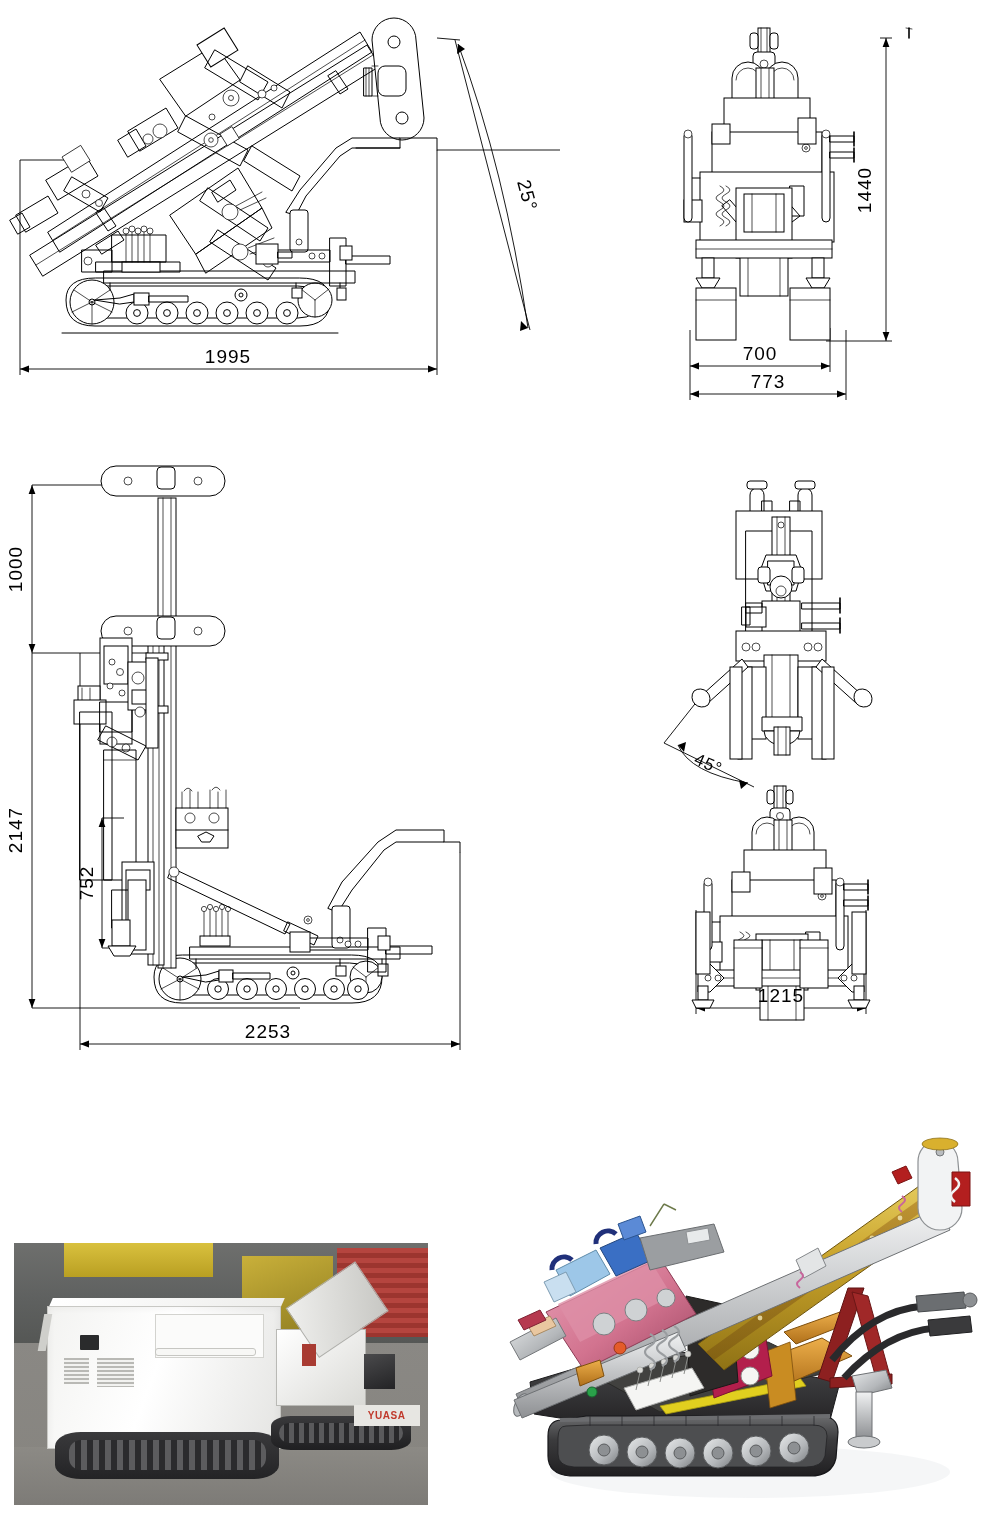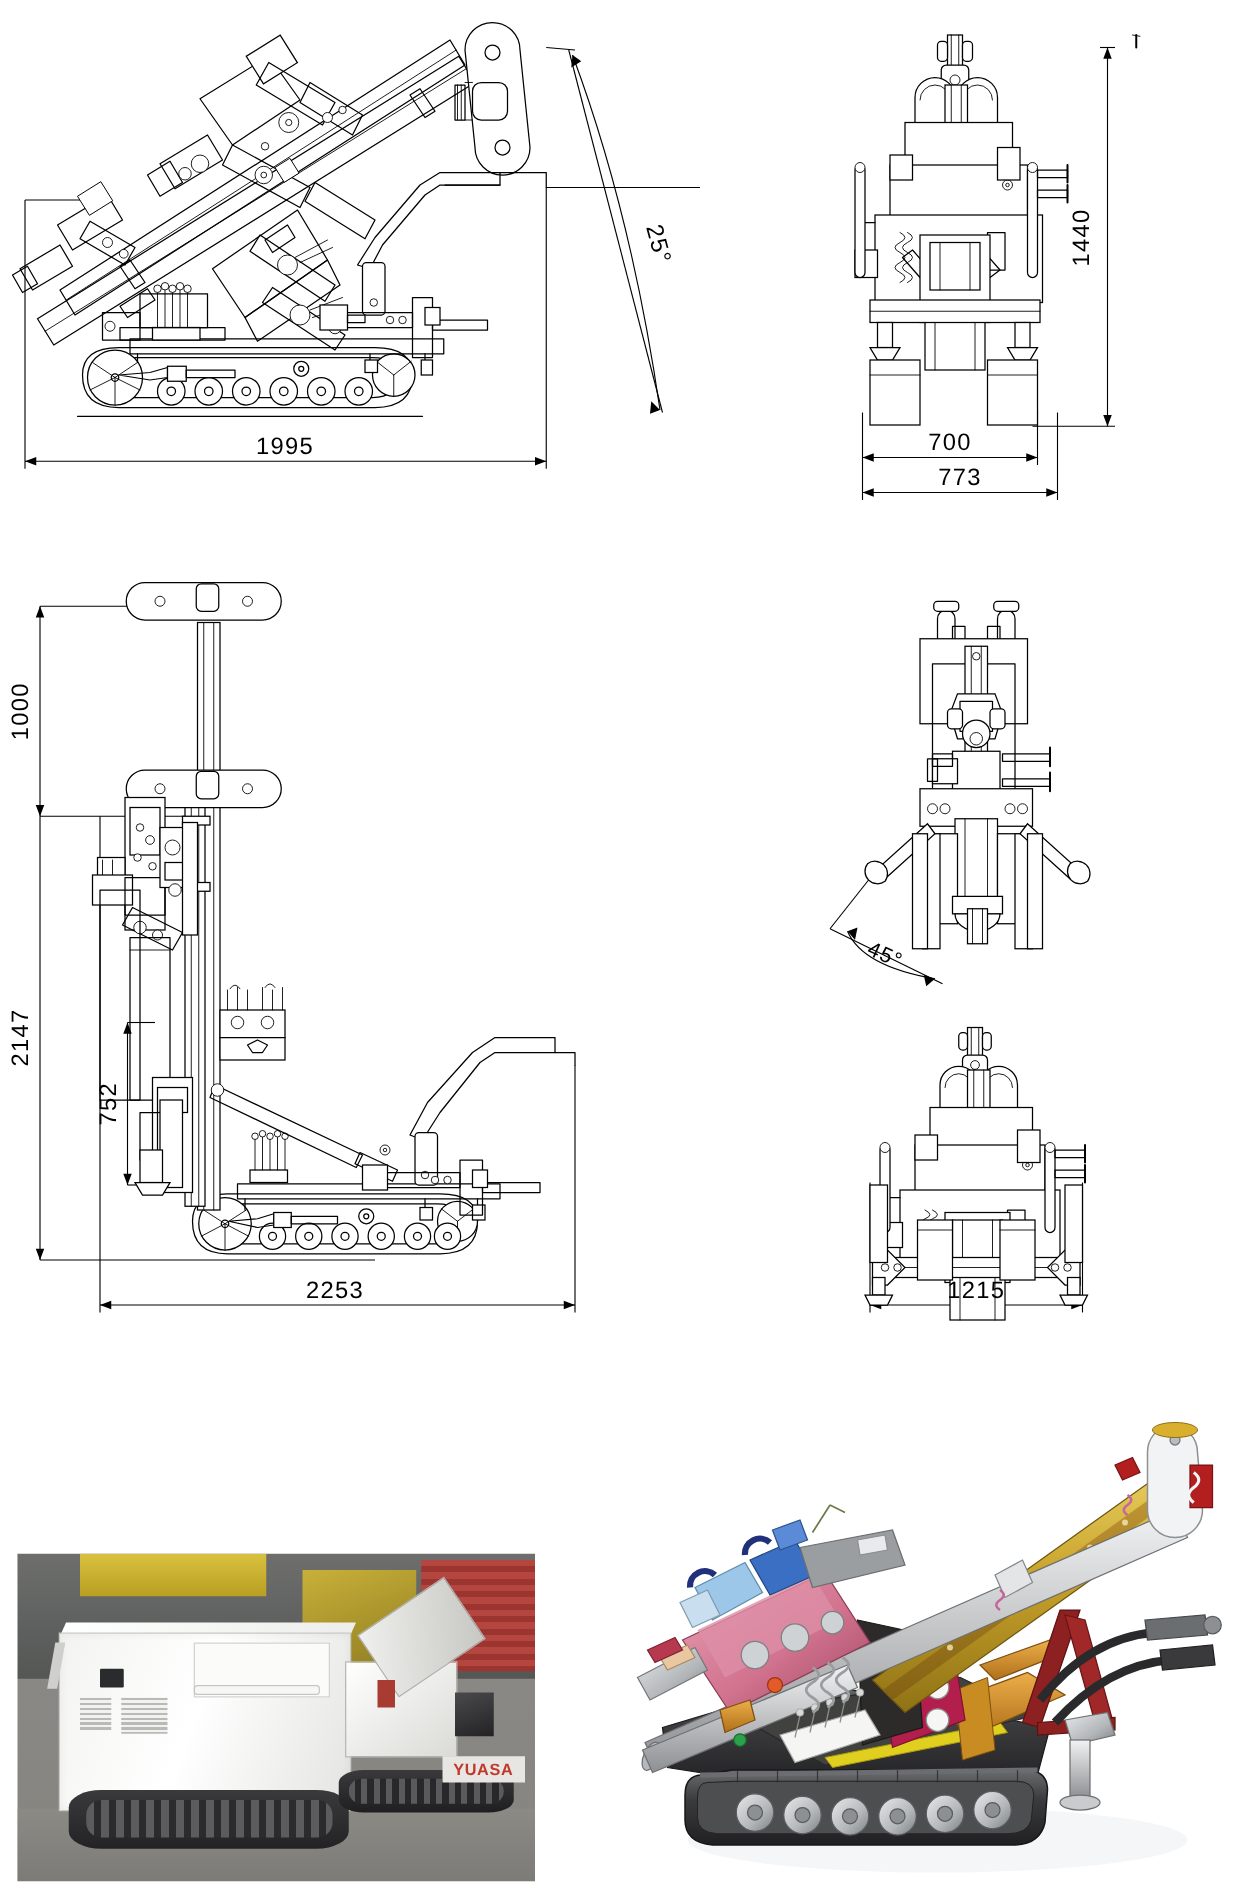--- a/index.html
+++ b/index.html
@@ -35,21 +35,21 @@
   .p1-yellowbin{position:absolute;left:12%;top:0;width:36%;height:13%;
     background:linear-gradient(180deg,#d9c13e,#b99f22);}
   .p1-hose{position:absolute;left:15%;top:1%;width:30%;height:11%;
     background:repeating-linear-gradient(12deg,#2c2c2e 0 3px,#4a4a4c 3px 6px);opacity:.9;}
   .p1-redbin{position:absolute;right:0;top:2%;width:22%;height:34%;
     background:repeating-linear-gradient(180deg,#b5453f 0 5px,#9c352f 5px 10px);}
   .p1-yellowmach{position:absolute;left:55%;top:5%;width:22%;height:30%;
     background:linear-gradient(160deg,#c9b03a,#8e7c20);}
   .p1-yuasa{position:absolute;right:2%;top:62%;width:16%;height:8%;
     background:#e7e6e2;display:flex;align-items:center;justify-content:center;}
-  .p1-yuasa span{color:#c0392b;font-size:13px;font-weight:bold;letter-spacing:.5px;
+  .p1-yuasa span{color:#c0392b;font-size:10px;font-weight:bold;letter-spacing:.5px;
     font-family:"Liberation Sans",sans-serif;}
   .p1-box{position:absolute;left:8%;top:24%;width:56%;height:54%;
     background:linear-gradient(110deg,#f3f3f1 0%,#ffffff 46%,#e4e4e2 100%);
     border:1px solid #c8c8c4;box-shadow:inset 0 0 8px rgba(0,0,0,.06);}
   .p1-boxtop{position:absolute;left:8%;top:21%;width:56%;height:5%;
     background:linear-gradient(90deg,#ffffff,#ededeb);transform:skewX(-24deg);
     transform-origin:left bottom;}
   .p1-boxpanel{position:absolute;left:34%;top:27%;width:26%;height:16%;
     background:#fbfbfa;border:1px solid #d3d3cf;}
   .p1-vent{position:absolute;left:12%;top:44%;width:6%;height:10%;
@@ -610,21 +610,21 @@
     <path class="fillw" d="M44,236 a10,10 0 0 1 14,14 a10,10 0 0 1 -14,-14 Z"></path>
     <path class="fillw" d="M206,236 a10,10 0 0 1 14,14 a10,10 0 0 1 -14,-14 Z"></path>
     <rect class="fillw" x="80" y="212" width="12" height="92"></rect>
     <rect class="fillw" x="172" y="212" width="12" height="92"></rect>
   </g>
 
   <text class="dimtxt sm" x="56" y="314" text-anchor="middle" transform="rotate(24 56 314)">45°</text>
 </svg>
 </div>
 
-<div class="view" id="v5" style="left:650px;top:818px;width:350px;height:255px;">
+<div class="view" id="v5" style="left:650px;top:782px;width:350px;height:255px;">
 <svg width="350" height="255" viewBox="0 0 350 255">
 
   <g class="dim">
     <path d="M46,128 L46,232"></path>
     <path d="M216,128 L216,232"></path>
     <path d="M46,226 L216,226"></path>
     <path d="M46,226 l9,-3.4 v6.8 z" fill="#000" stroke="none"></path>
     <path d="M216,226 l-9,-3.4 v6.8 z" fill="#000" stroke="none"></path>
   </g>
 

